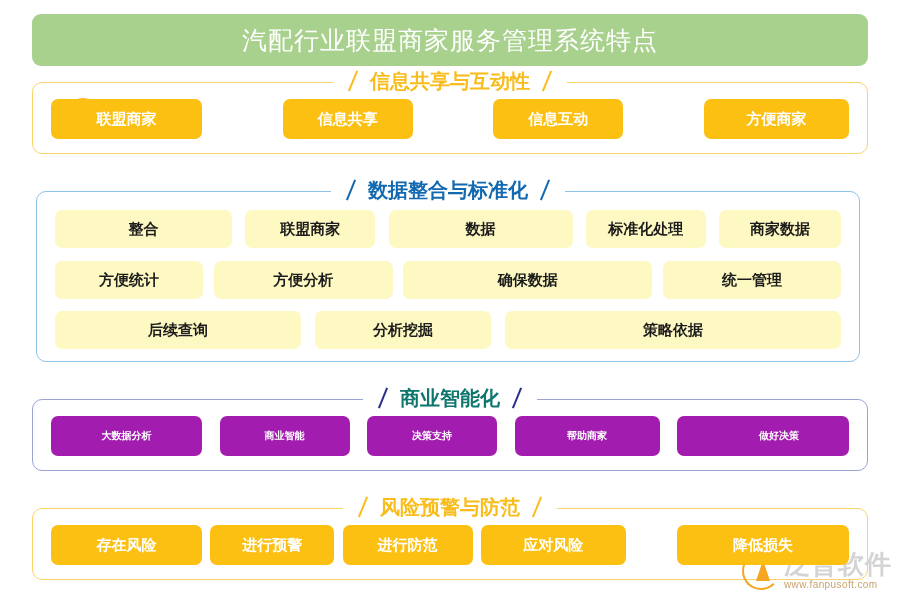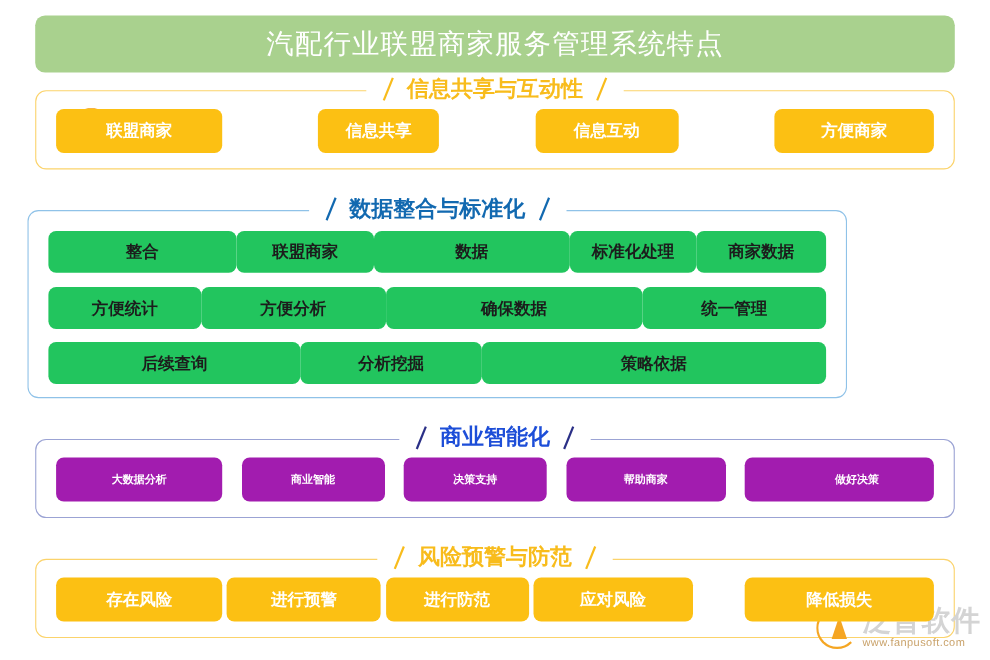--- a/index.html
+++ b/index.html
@@ -97,21 +97,21 @@
   .theme-orange .hdr-title { color: #f8bc1c; }
   .theme-orange .slash::before { background: #f8bc1c; }
 
   
   .theme-blue { border-color: #8fc2e8; }
   .theme-blue .hdr-title { color: #1269b0; }
   .theme-blue .slash::before { background: #1269b0; }
 
   
   .theme-indigo { border-color: #9ba3d4; }
-  .theme-indigo .hdr-title { color: #1d4ed8; }
+  .theme-indigo .hdr-title { color: #0f766e; }
   .theme-indigo .slash::before { background: #2a2f86; }
 
   
   .pill-row {
     position: absolute;
     left: 0;
     width: 100%;
     display: flex;
     align-items: center;
     box-sizing: border-box;
@@ -122,21 +122,21 @@
     align-items: center;
     justify-content: center;
     border-radius: 7px;
     color: #ffffff;
     font-weight: bold;
     white-space: nowrap;
     position: relative;
     z-index: 2;
   }
   .pill-orange { background: #fcc013; font-size: 15px; }
-  .pill-teal   { background: #22c55e; color: #1c1c1c; font-size: 15px; }
+  .pill-teal   { background: #fef9c3; color: #1c1c1c; font-size: 15px; }
   .pill-green  { background: #a21caf; font-size: 10px; }
 
   
   .wm {
     position: absolute;
     display: flex;
     align-items: center;
     pointer-events: none;
     z-index: 1;
   }
@@ -218,26 +218,26 @@
       <div class="section theme-orange" style="left: 32px; top: 82px; width: 836px; height: 72px;">
         <div class="section-header">
           <span class="hdr-inner">
             <span class="slash"></span>
             <span class="hdr-title">信息共享与互动性</span>
             <span class="slash"></span>
           </span>
         </div>
         <div class="pill-row" style="top: 16px; height: 40px; padding-left: 18px; padding-right: 18px; justify-content: space-between;">
           <div class="pill pill-orange" style="width: 151px; height: 40px;">联盟商家</div>
-          <div class="pill pill-orange" style="width: 110px; height: 40px;">信息共享</div>
+          <div class="pill pill-orange" style="width: 130px; height: 40px;">信息共享</div>
           <div class="pill pill-orange" style="width: 130px; height: 40px;">信息互动</div>
           <div class="pill pill-orange" style="width: 145px; height: 40px;">方便商家</div>
         </div>
       </div>
-      <div class="section theme-blue" style="left: 25px; top: 191px; width: 745px; height: 171px; font-family: Liberation Serif, serif;">
+      <div class="section theme-blue" style="left: 36px; top: 191px; width: 824px; height: 171px; font-family: Liberation Serif, serif;">
         <div class="section-header">
           <span class="hdr-inner">
             <span class="slash"></span>
             <span class="hdr-title">数据整合与标准化</span>
             <span class="slash"></span>
           </span>
         </div>
         <div class="pill-row" style="top: 18px; height: 38px; padding-left: 18px; padding-right: 18px; justify-content: space-between;">
           <div class="pill pill-teal" style="width: 177px; height: 38px;">整合</div>
           <div class="pill pill-teal" style="width: 130px; height: 38px;">联盟商家</div>
@@ -276,21 +276,21 @@
       <div class="section theme-orange" style="left: 32px; top: 508px; width: 836px; height: 72px; padding-left: 47px;">
         <div class="section-header">
           <span class="hdr-inner">
             <span class="slash"></span>
             <span class="hdr-title">风险预警与防范</span>
             <span class="slash"></span>
           </span>
         </div>
         <div class="pill-row" style="top: 16px; height: 40px; padding-left: 18px; padding-right: 18px; justify-content: space-between;">
           <div class="pill pill-orange" style="width: 151px; height: 40px;">存在风险</div>
-          <div class="pill pill-orange" style="width: 140px; height: 40px;">进行预警</div>
+          <div class="pill pill-orange" style="width: 124px; height: 40px;">进行预警</div>
           <div class="pill pill-orange" style="width: 130px; height: 40px;">进行防范</div>
           <div class="pill pill-orange" style="width: 145px; height: 40px;">应对风险</div>
           <div class="pill pill-orange" style="width: 172px; height: 40px; margin-left: 43px;">降低损失</div>
         </div>
       </div>
     </div>
 
   <div class="wm" id="wm-bottom">
     <span class="wm-logo">
       <span class="ring"></span>

